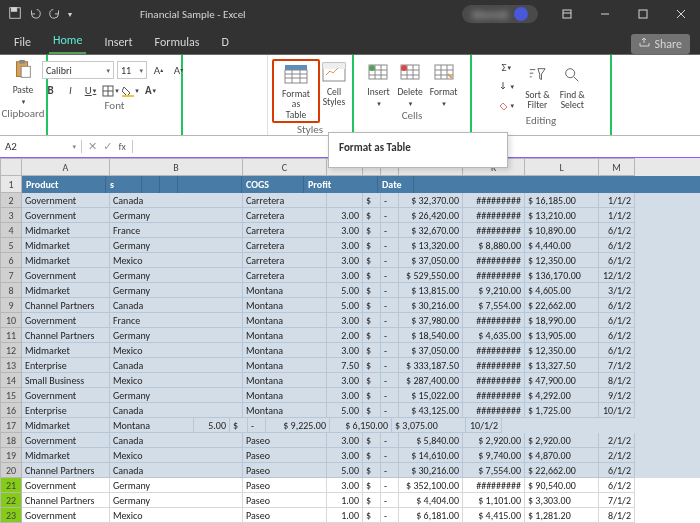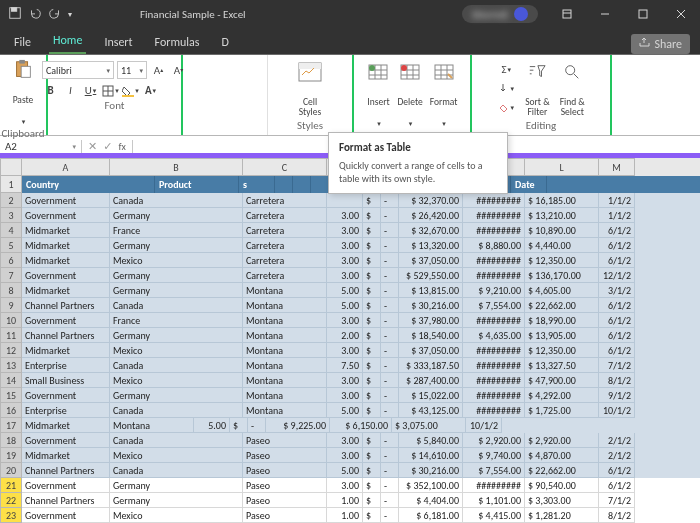--- a/index.html
+++ b/index.html
@@ -23,52 +23,52 @@
 
 .ribbon{height:82px;background:#fff;border-top:1px solid #6a6a6a;border-bottom:1px solid #b7b7b7;display:flex;position:relative}
 .group{border-right:2px solid #22c55e;display:flex;flex-direction:column;align-items:center;padding:2px 4px 2px 4px}
 .group-label{font-size:11px;color:#6b6b6b;padding-bottom:1px}
 .clipboard{width:48px}
 .font{width:135px}
 .styles{width:86px}
 .cells{width:118px}
 .editing{width:140px}
 .hidden-group{width:85px;border-right:1px solid #e0e0e0}
-.bigbtn{display:flex;flex-direction:column;align-items:center;font-size:9.5px;color:#444;line-height:1.1;gap:13px;padding:1px 2px}
+.bigbtn{display:flex;flex-direction:column;align-items:center;font-size:9.5px;color:#444;line-height:1.1;gap:3px;padding:1px 2px}
 .bigbtn .ico{width:24px;height:24px;display:flex;align-items:center;justify-content:center}
 .highlighted{border:2px solid #d83b01;border-radius:2px;padding:1px 3px}
 .row{display:flex;align-items:center;gap:3px}
 .font-controls{display:flex;flex-direction:column;gap:3px;padding-top:4px}
 .combo{height:18px;border:1px solid #c8c8c8;background:#fff;font-size:10px;padding:0 3px;display:flex;align-items:center;justify-content:space-between;color:#333}
 .combo .dd{font-size:7px;color:#666}
 .minibtn{width:17px;height:17px;display:flex;align-items:center;justify-content:center;font-size:11px;color:#444}
 .minibtn.u{text-decoration:underline}
 .minibtn.i{font-style:italic}
 .minibtn.b{font-weight:700}
 
 .tooltip{position:absolute;left:328px;top:132px;width:180px;background:#fff;border:1px solid #b7b7b7;padding:8px 10px;font-size:10px;color:#555;box-shadow:2px 2px 6px rgba(0,0,0,.15);z-index:20}
 .tooltip .tt-title{font-weight:700;color:#333;margin-bottom:5px;font-size:11px}
 
-.fbar{height:22px;background:#fff;border-bottom:5px solid #8b5cf6;display:flex;align-items:flex-end;font-size:11px;color:#333}
+.fbar{height:22px;background:#fff;border-bottom:1px solid #8b5cf6;display:flex;align-items:center;font-size:11px;color:#333}
 .namebox{width:82px;border-right:1px solid #c8c8c8;display:flex;align-items:center;padding:0 5px;justify-content:space-between}
 .fbtns{display:flex;align-items:center;padding:0 6px;border-right:1px solid #c8c8c8;gap:6px;color:#999}
 .fbtns span.fx{font-size:10px;color:#666}
 .finput{flex:1}
 
 .sheet{position:absolute;top:158px;left:0;right:0;bottom:0;background:#fff;overflow:hidden}
 .colhdr{height:18px;display:flex;background:#e8e8e8;font-size:10px;color:#444}
 .colhdr .sel-all{width:22px;border:1px solid #b7b7b7;background:#e8e8e8}
 .colhdr .ch{border:1px solid #b7b7b7;border-left:none;display:flex;align-items:center;justify-content:center;background:#e8e8e8}
 .th-row{height:17px;display:flex;background:#487ca6;color:#fff;font-size:10px;font-weight:700}
 .th-row .rh{width:22px;background:#e8e8e8;border:1px solid #b7b7b7;border-top:none;color:#444;display:flex;align-items:center;justify-content:center;font-weight:400}
 .th-row .th{border-right:1px solid #3a6a91;padding:2px 4px;display:flex;align-items:center}
 .data-row{height:15px;display:flex;font-size:10px;color:#222;background:#d2dde8}
 .data-row.unsel{background:#fff}
 .data-row .rh{width:22px;background:#d0d0d0;border:1px solid #b7b7b7;border-top:none;color:#444;display:flex;align-items:center;justify-content:center}
-.data-row.unsel .rh{background:#fde047}
+.data-row.unsel .rh{background:#84cc16}
 .data-row .td{border-right:1px solid #b7c7d6;border-bottom:1px solid #b7c7d6;padding:0 3px;display:flex;align-items:center;overflow:hidden;white-space:nowrap}
 .data-row.unsel .td{border-right:1px solid #d8d8d8;border-bottom:1px solid #d8d8d8}
 .td.num{justify-content:flex-end}
 
 .cA{width:88px}.cB{width:133px}.cC{width:84px}.cG{width:36px}.cH{width:18px}.cI{width:18px}.cJ{width:64px}.cK{width:62px}.cL{width:74px}.cM{width:36px}
 .caret{font-size:7px;margin-left:1px}
 </style>
 </head>
 <body>
 
@@ -182,20 +182,31 @@
             <span style="font-weight:700">A</span>
             <span class="caret">▾</span>
           </div>
       </div>
     </div>
     <div class="group-label">Font</div>
   </div>
   <div class="hidden-group"></div>
   <div class="group styles">
     <div class="row" style="align-items:flex-start;gap:0;padding-top:2px">
+      <div class="bigbtn highlighted">
+        <div class="ico">
+            <svg viewBox="0 0 24 20" width="24" height="20">
+              <rect x="1" y="1" width="22" height="5" fill="#5b8fb9"></rect>
+              <rect x="1" y="6" width="22" height="13" fill="#fff" stroke="#888"></rect>
+              <path d="M1 10h22M1 14h22M8 6v13M16 6v13" stroke="#888"></path>
+            </svg>
+          </div>
+        <span style="white-space:pre-line;text-align:center">Format as
+Table</span>
+      </div>
       <div class="bigbtn">
         <div class="ico">
             <svg viewBox="0 0 24 20" width="24" height="20">
               <rect x="1" y="1" width="22" height="18" fill="#fff" stroke="#888"></rect>
               <rect x="1" y="1" width="22" height="6" fill="#eee"></rect>
               <path d="M4 13l4-4 3 2 5-5" stroke="#d94" fill="none"></path>
             </svg>
           </div>
         <span style="white-space:pre-line;text-align:center">Cell
 Styles</span>
@@ -278,21 +289,20 @@
         <span style="white-space:pre-line;text-align:center">Find &amp;
 Select</span>
       </div>
     </div>
     <div class="group-label">Editing</div>
   </div>
 </div>
 
 <div class="tooltip">
   <div class="tt-title">Format as Table</div>
-  <div>Quickly convert a range of cells to a table with its own style.</div>
 </div>
 
 <div class="fbar">
   <div class="namebox">
       <span>A2</span>
       <span class="caret" style="color:#888">▾</span>
     </div>
   <div class="fbtns">
     <span style="font-size:11px">✕</span>
     <span style="font-size:11px">✓</span>
@@ -310,21 +320,20 @@
     <div class="ch cG"></div>
     <div class="ch cH"></div>
     <div class="ch cI"></div>
     <div class="ch cJ"></div>
     <div class="ch cK">K</div>
     <div class="ch cL">L</div>
     <div class="ch cM">M</div>
   </div>
   <div class="th-row">
     <div class="rh">1</div>
-    <div class="th cB">Country</div>
     <div class="th cC">Product</div>
     <div class="th cG">s</div>
     <div class="th cH"></div>
     <div class="th cI"></div>
     <div class="th cJ"></div>
     <div class="th cK">COGS</div>
     <div class="th cL">Profit</div>
     <div class="th cM">Date</div>
   </div>
   <div id="rows">

